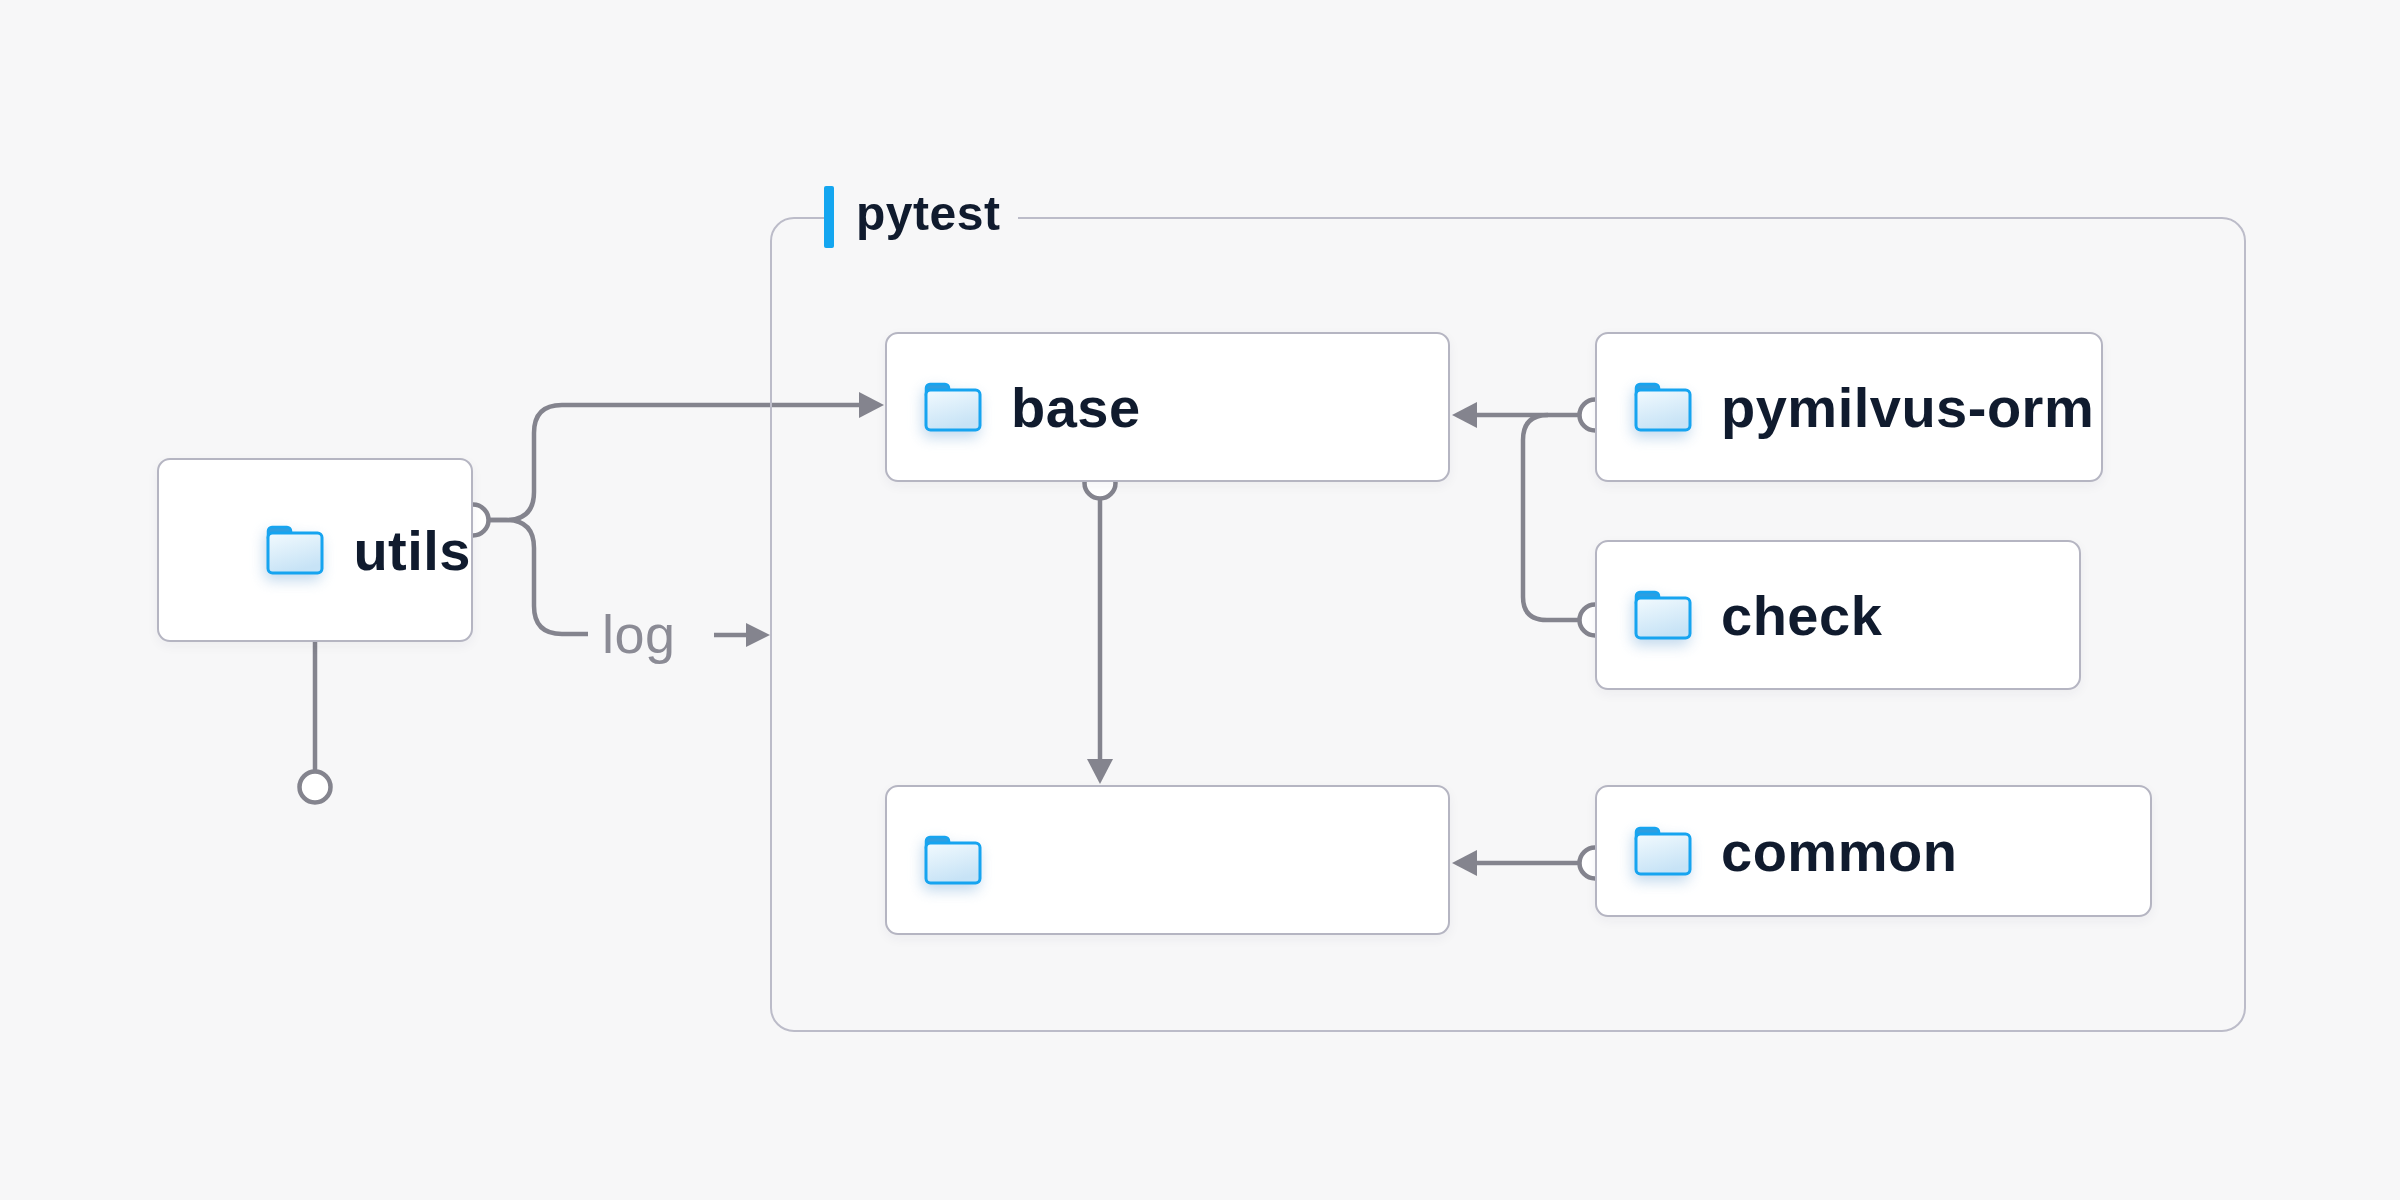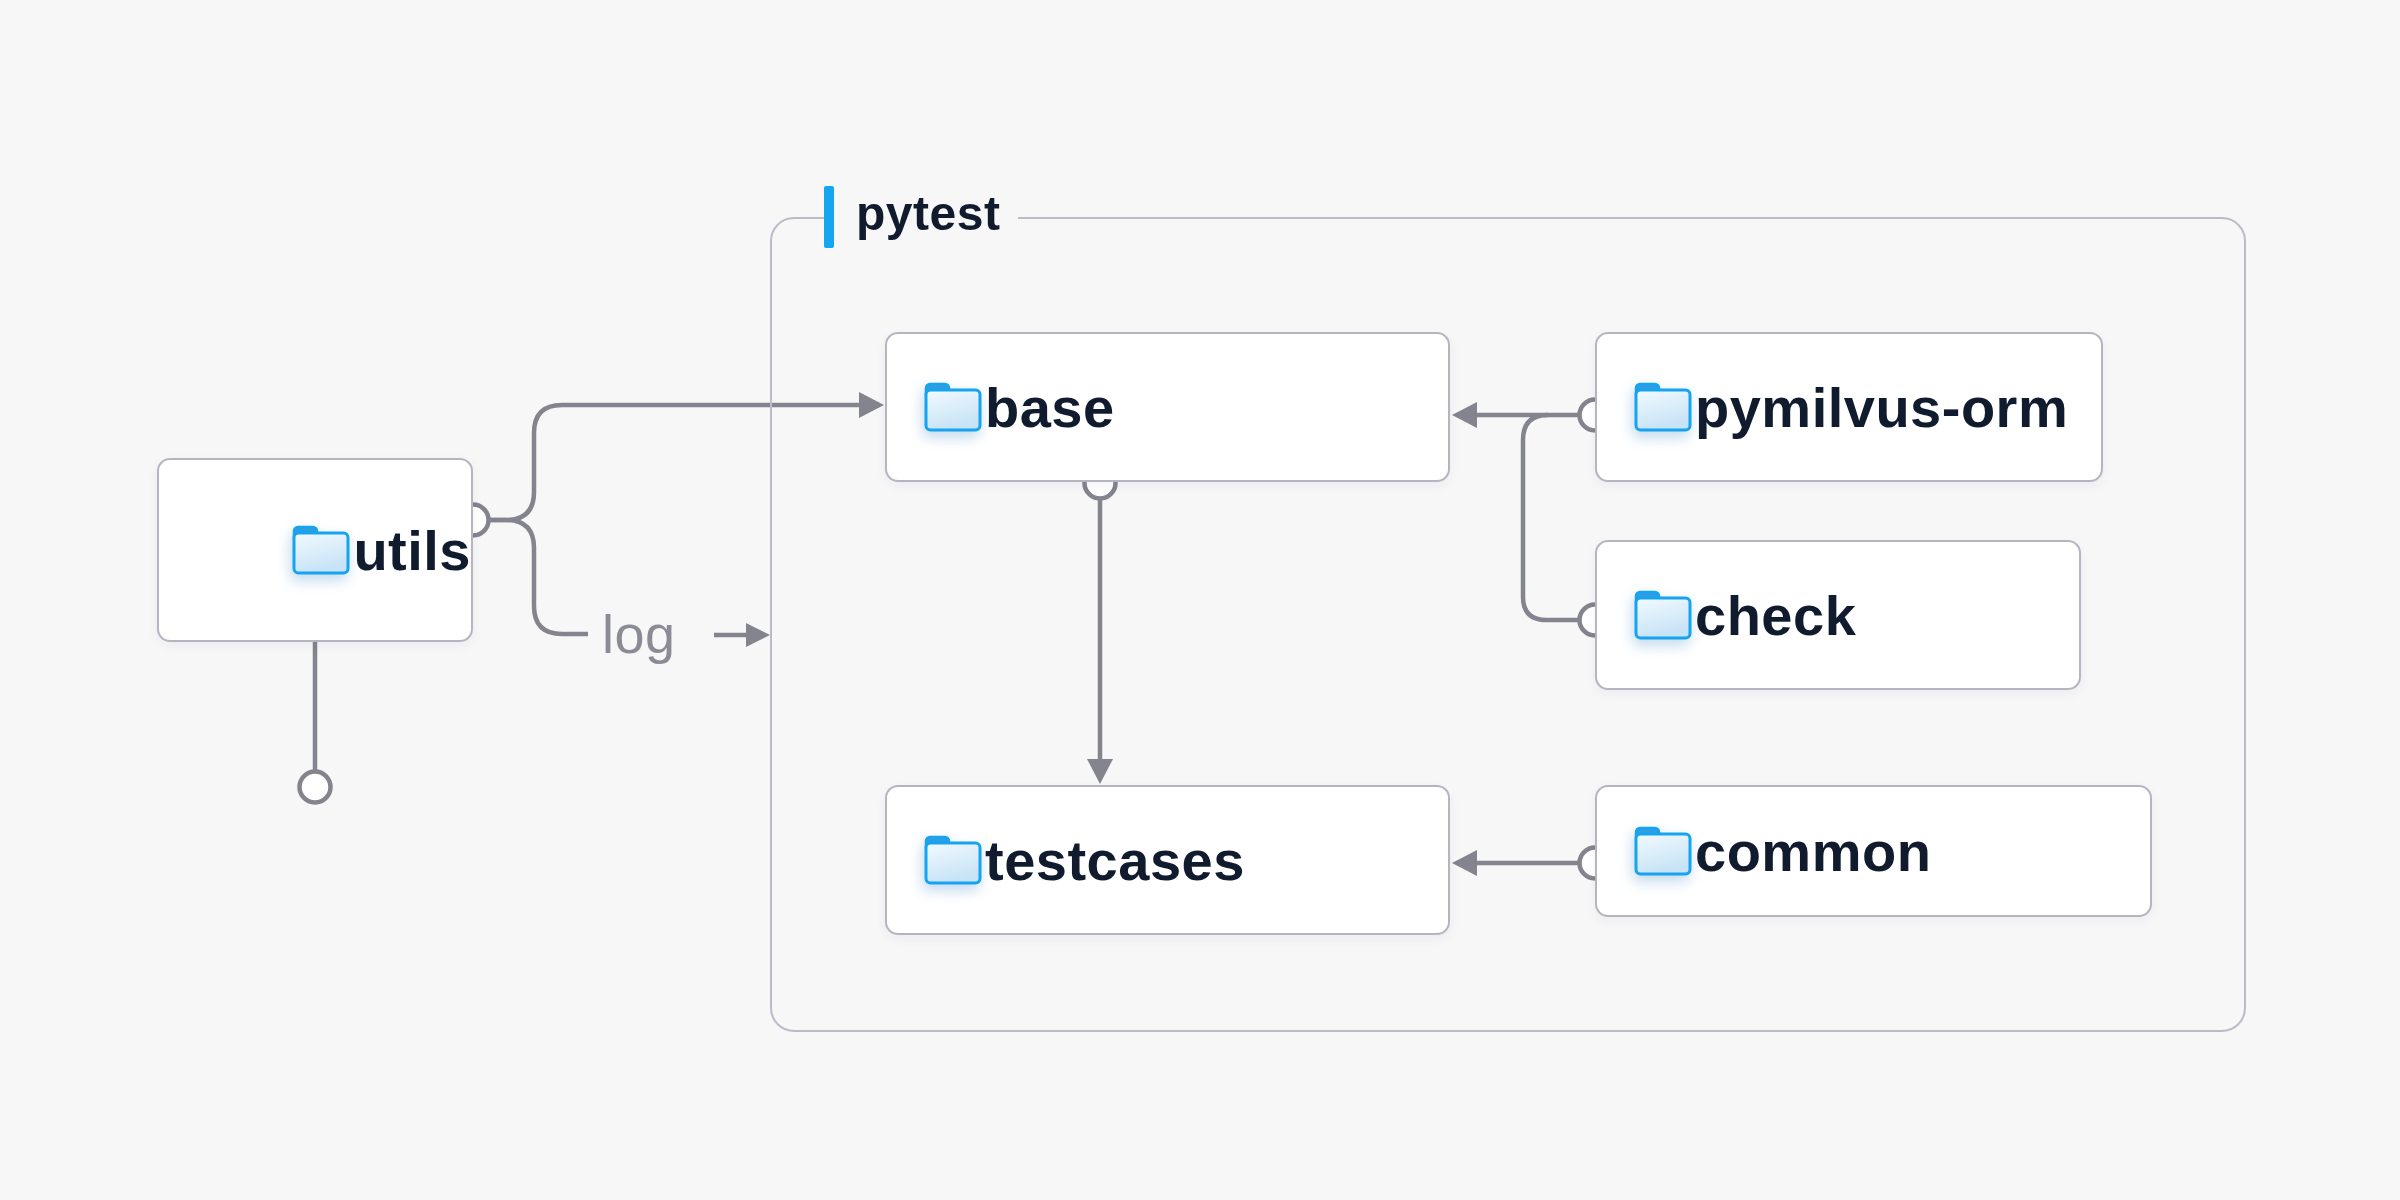--- a/index.html
+++ b/index.html
@@ -34,21 +34,21 @@
   .accent-bar{
     width:10px;height:62px;border-radius:2px;background:var(--accent-blue);
     margin-right:22px;flex:0 0 auto;
   }
   .container-label-text{
     font-size:48px;font-weight:600;color:var(--label-text);letter-spacing:.5px;
   }
   .node{
     position:absolute;display:flex;align-items:center;
     background:var(--box-background);border:2px solid var(--box-border);
-    border-radius:13px;padding-left:34px;
+    border-radius:13px;padding-left:34px;gap:26px;
     box-shadow:0 4px 12px rgba(30,40,80,.05);z-index:2;
   }
   .node-label{
     font-size:56px;font-weight:600;color:var(--label-text);
     letter-spacing:.5px;white-space:nowrap;
   }
   .folder{width:64px;height:54px;flex:0 0 auto;
     filter:drop-shadow(-2px 6px 7px rgba(120,170,215,.45));}
   .edge-label{
     position:absolute;left:602px;top:603px;height:62px;line-height:62px;
@@ -130,21 +130,20 @@
       <rect x="5" y="10" width="54" height="40" rx="4.5" fill="url(#folderGrad)" stroke="var(--folder-stroke)" stroke-width="3"></rect>
     </svg>
     <span class="node-label">base</span>
   </div>
 
   <div class="node node--testcases">
     <svg class="folder" viewBox="0 0 64 54">
       <rect x="5" y="4" width="23" height="15" rx="4" fill="var(--folder-tab)" stroke="var(--folder-stroke)" stroke-width="2.5"></rect>
       <rect x="5" y="10" width="54" height="40" rx="4.5" fill="url(#folderGrad)" stroke="var(--folder-stroke)" stroke-width="3"></rect>
     </svg>
-    <span class="node-label">testcases</span>
   </div>
 
   <div class="node node--pymilvus">
     <svg class="folder" viewBox="0 0 64 54">
       <rect x="5" y="4" width="23" height="15" rx="4" fill="var(--folder-tab)" stroke="var(--folder-stroke)" stroke-width="2.5"></rect>
       <rect x="5" y="10" width="54" height="40" rx="4.5" fill="url(#folderGrad)" stroke="var(--folder-stroke)" stroke-width="3"></rect>
     </svg>
     <span class="node-label">pymilvus-orm</span>
   </div>
 

